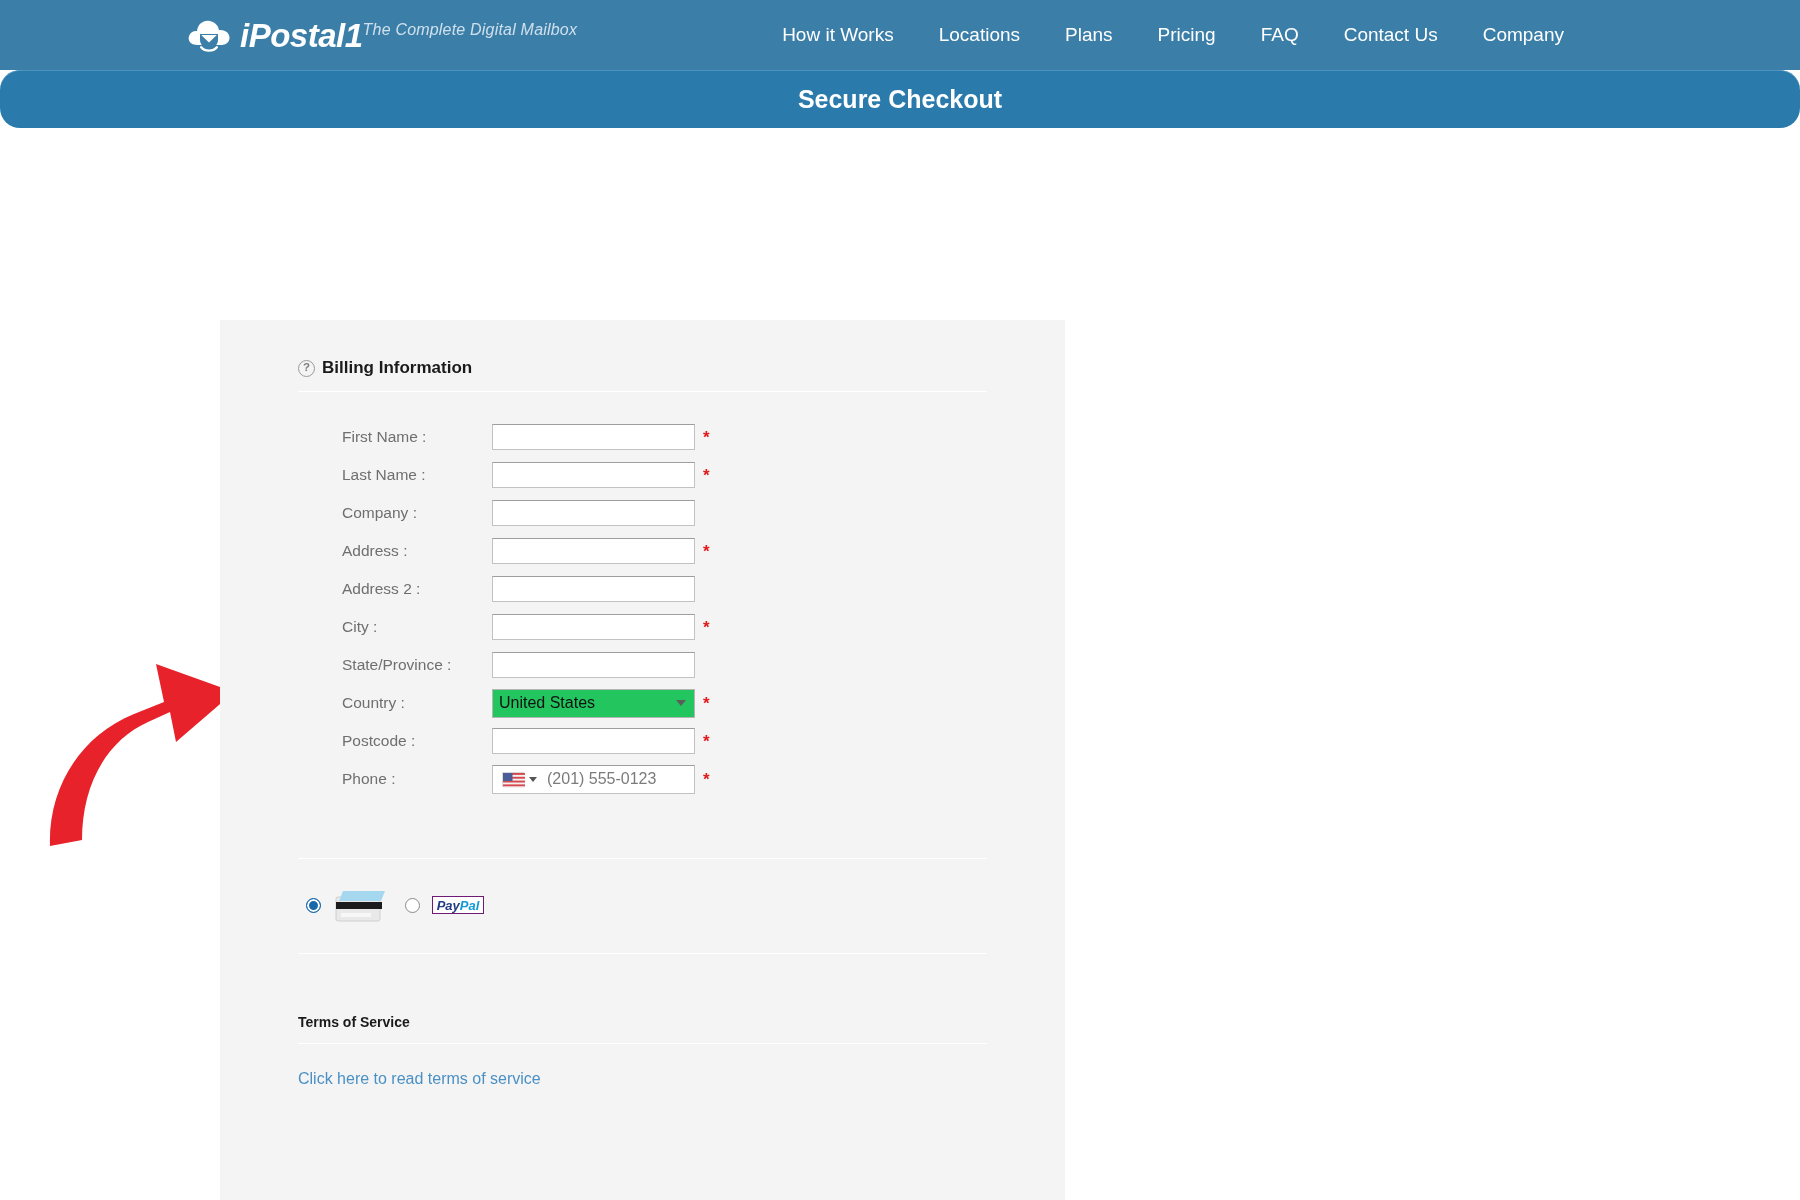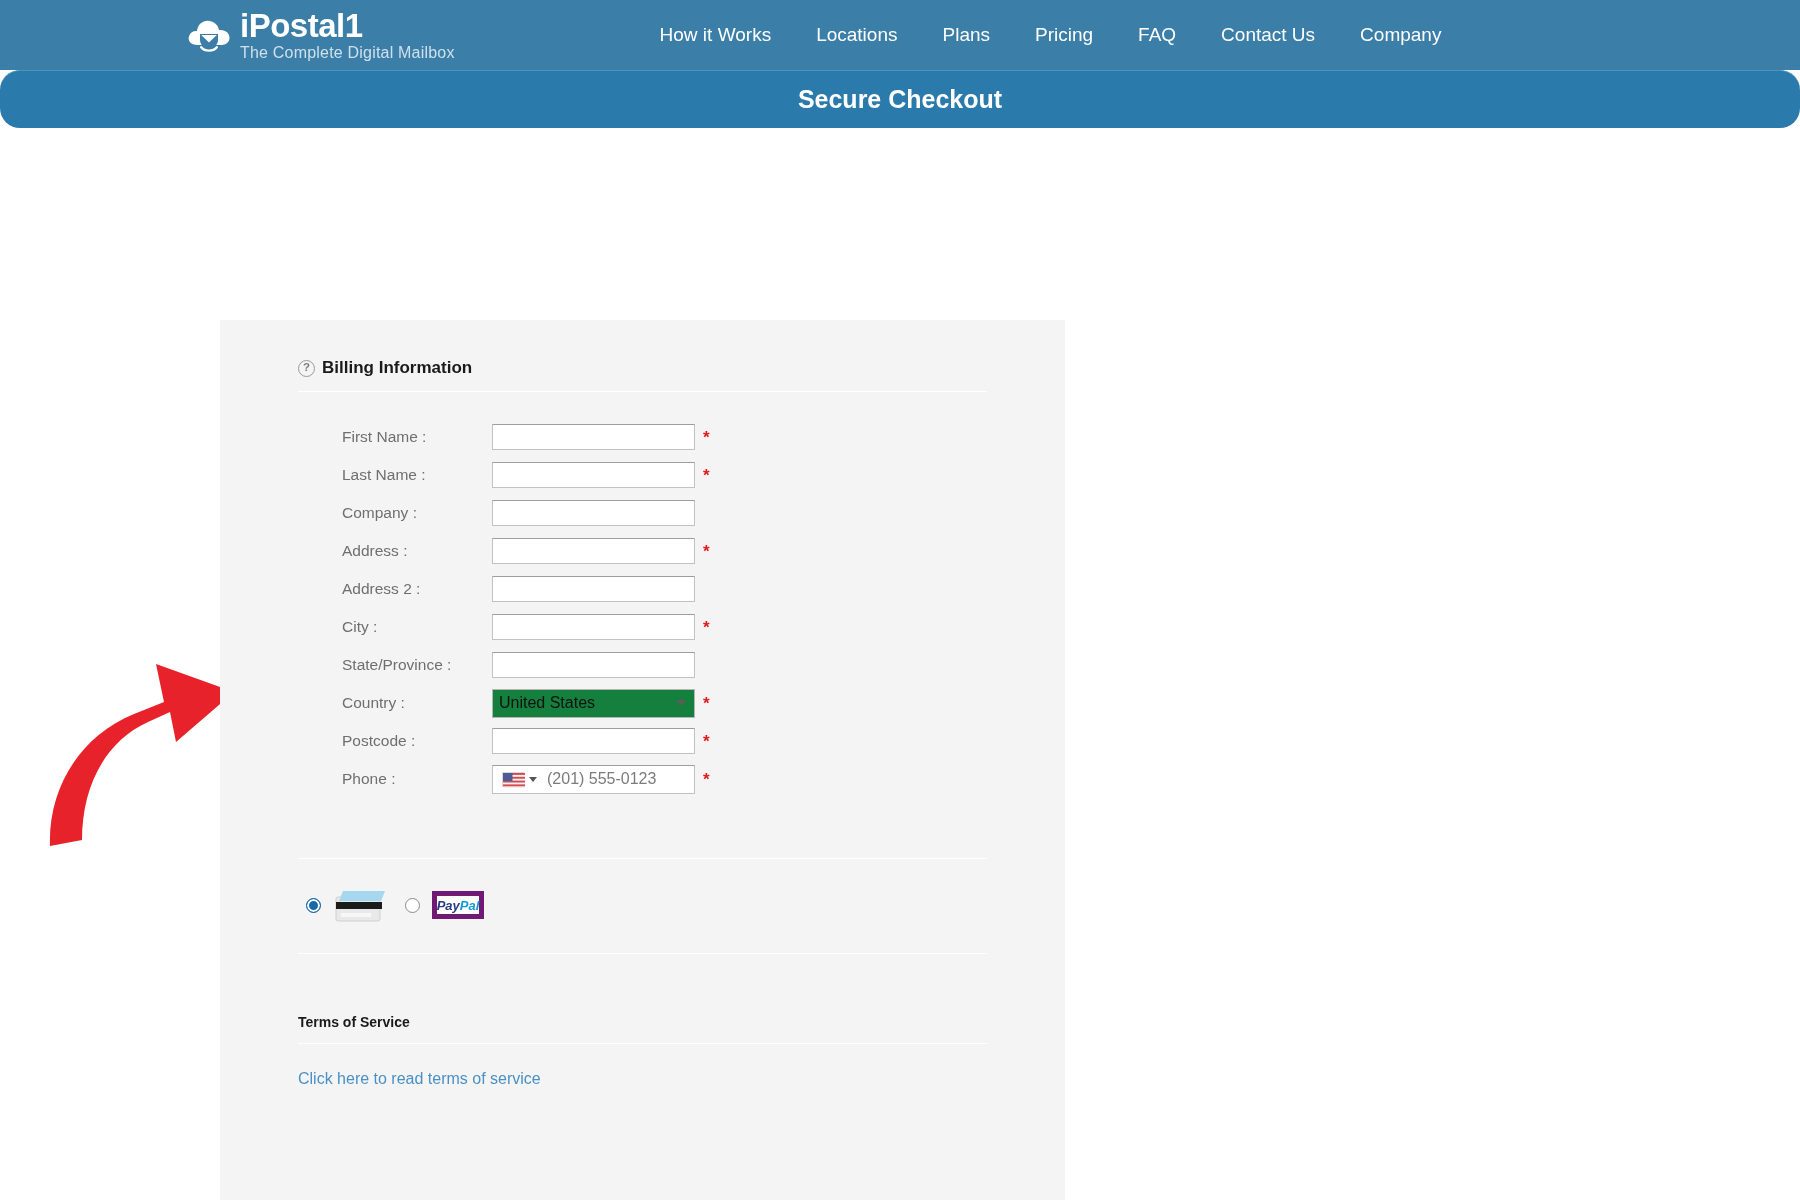--- a/index.html
+++ b/index.html
@@ -19,21 +19,21 @@
     align-items: center;
     position: relative;
   }
   .logo-wrap {
     margin-left: 186px;
     display: flex;
     align-items: center;
     gap: 8px;
   }
   .logo-mark { width: 46px; height: 40px; flex: none; }
-  .logo-text-block { display: flex; flex-direction: column; line-height: 1; }
+  .logo-text-block { display: flex; line-height: 1; font-style: italic; }
   .logo-word {
     color: #ffffff;
     font-size: 33px;
     font-weight: bold;
     letter-spacing: -0.5px;
   }
   .logo-tag {
     color: #cfe0ec;
     font-size: 16px;
     letter-spacing: 0.2px;
@@ -177,21 +177,21 @@
   
   .sel-wrap {
     position: relative;
     width: 203px;
     height: 29px;
     flex: none;
   }
   .sel-box {
     width: 203px;
     height: 29px;
-    background: #15803d;
+    background: #22c55e;
     border: 1px solid #b5b5b5;
     display: flex;
     align-items: center;
     padding-left: 6px;
     font-size: 16px;
     color: #111111;
     font-weight: 500;
     cursor: pointer;
   }
   .sel-arrow {
@@ -266,23 +266,23 @@
   }
   .radio.on {
     border-color: #1565a8;
     box-shadow: inset 0 0 0 2px #ffffff;
     background: #1769aa;
   }
   .cc-icon { margin-left: 10px; width: 58px; height: 36px; flex: none; }
   .radio-2 { margin-left: 16px; }
   .paypal-box {
     margin-left: 12px;
-    width: 52px; height: 28px;
-    background: #ffffff;
-    border: 5px solid #701a75;
+    width: 52px; height: 18px;
+    background: #ffffff;
+    border: 1px solid #701a75;
     display: flex;
     align-items: center;
     justify-content: center;
     flex: none;
   }
   .pp-text { font-size: 13px; font-weight: bold; font-style: italic; }
   .pp-pay { color: #263b80; }
   .pp-pal { color: #139ad6; }
 
   .rule { height: 1px; background: #e0e0e0; border-bottom: 1px solid #ffffff; }

